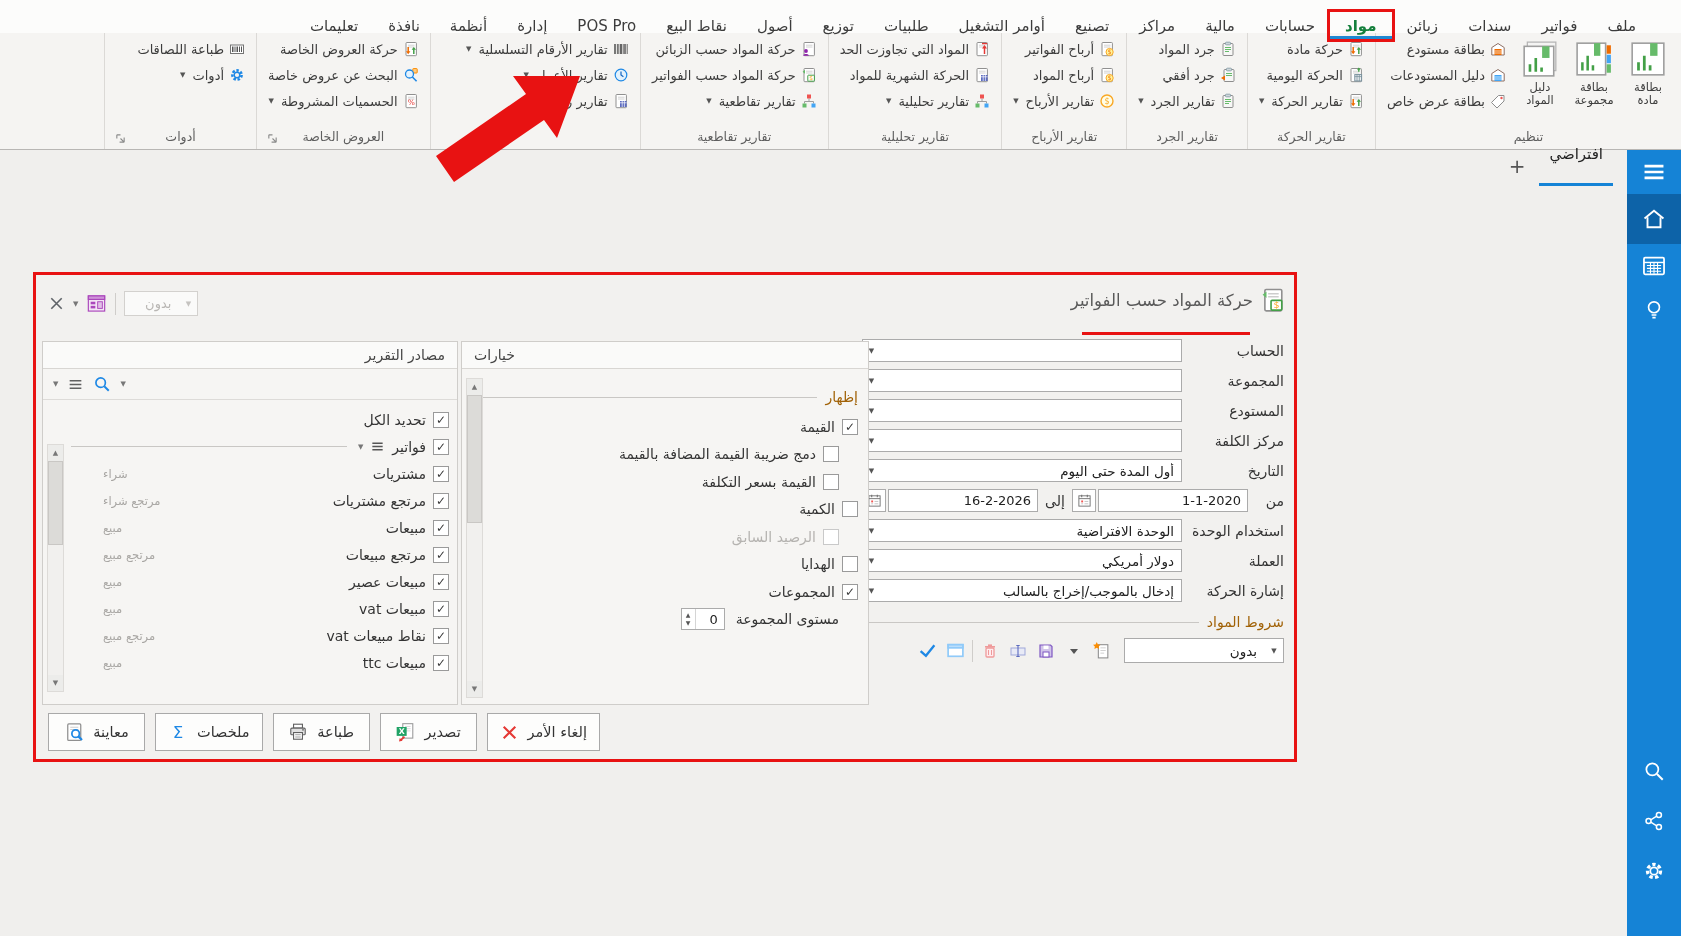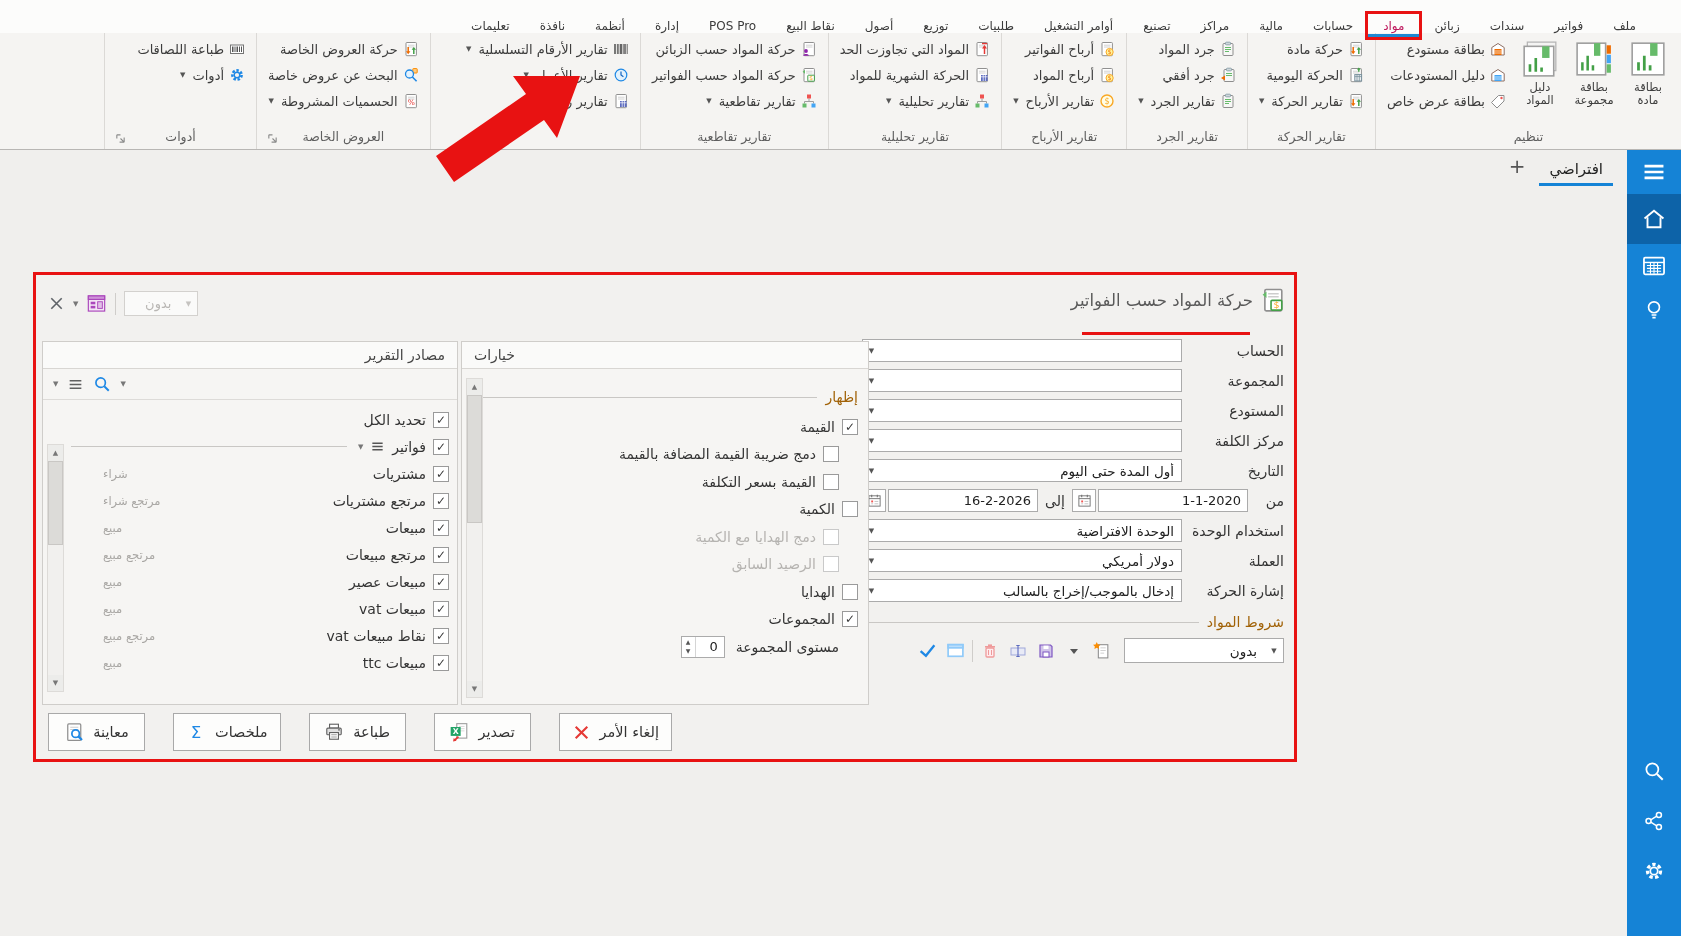--- a/index.html
+++ b/index.html
@@ -2,22 +2,22 @@
 <html><head>
 <meta charset="utf-8">
 <style>
   * { margin:0; padding:0; box-sizing:border-box; }
   html,body { width:1681px; height:936px; overflow:hidden; background:#f0efed;
     font-family:"DejaVu Sans", sans-serif; direction:rtl; }
 
   
   #menubar { position:absolute; top:0; left:0; width:1681px; height:33px;
     background:#fcfcfb; display:flex; align-items:center; padding-right:30px; z-index:5; }
-  .menu-item { font-size:12px; color:#3c3c3c; padding:5px 15px 4px; white-space:nowrap; cursor:default;margin-top:18px; }
-  .menu-item.active { font-weight:normal; color:#be185d; border-bottom:3px solid #1e88d2;
+  .menu-item { font-size:15px; color:#3c3c3c; padding:5px 15px 4px; white-space:nowrap; cursor:default;margin-top:18px; }
+  .menu-item.active { font-weight:bold; color:#15803d; border-bottom:3px solid #1e88d2;
     box-shadow:0 0 0 3px #e81212; padding-bottom:1px; }
 
   
   #ribbon { position:absolute; top:33px; left:0; width:1681px; height:117px;
     background:#f5f4f2; border-bottom:1px solid #b8b6b4; display:flex; align-items:stretch; }
   .rgroup { display:flex; flex-direction:column; border-left:1px solid #dbd9d6; padding:3px 8px 0; }
   .rg-content { flex:1; display:flex; align-items:flex-start; gap:6px; }
   .small-col { display:flex; flex-direction:column; }
   .ritem { display:flex; align-items:center; gap:5px; height:26px; white-space:nowrap;
     font-size:13px; color:#3d3d3d; padding:0 3px; cursor:default; }
@@ -26,21 +26,21 @@
   .bigbtn { width:50px; display:flex; flex-direction:column; align-items:center; gap:3px;
     font-size:11.5px; color:#3d3d3d; text-align:center; line-height:1.15; padding-top:4px; cursor:default; }
   .rg-label { height:20px; text-align:center; font-size:12.5px; color:#5f5f5f; position:relative; white-space:nowrap; }
   .rg-launcher { position:absolute; left:2px; top:3px; }
   .ic { display:inline-flex; }
   .ic svg { display:block; }
 
   
   #tabbar { position:absolute; top:150px; right:54px; left:0; height:36px;
     background:#f0efed; display:flex; align-items:flex-end; padding:0 14px 0 0; }
-  #active-tab { font-size:15px; color:#222; padding:6px 10px 5px; border-bottom:3px solid #1583d6; }
+  #active-tab { font-size:15px; color:#222; padding:6px 10px 20px; border-bottom:3px solid #1583d6; }
   #add-tab { font-size:20px; color:#555; padding:0 14px 8px; }
 
   
   #sidebar { position:absolute; top:150px; right:0; width:54px; height:786px;
     background:#1583d6; display:flex; flex-direction:column; align-items:center; }
   .sb-btn { width:54px; height:44px; display:flex; align-items:center; justify-content:center; }
   .sb-btn.active { background:#0d63a8; height:50px; }
   #sb-bottom { position:absolute; bottom:40px; width:54px; display:flex; flex-direction:column; align-items:center; }
   #sb-bottom .sb-btn { height:50px; }
 
@@ -117,21 +117,21 @@
     align-items:center; gap:9px; padding:0 10px; }
   #src-list { position:absolute; top:62px; bottom:0; left:0; right:0; padding:2px 8px 0 28px; }
   .srow { position:relative; height:27px; display:flex; align-items:center; gap:7px;
     font-size:14px; color:#333; }
   .srow .tag { position:absolute; left:32px; font-size:11.5px; color:#a9a7a4; }
   .hline { flex:1; height:1px; background:#c9c7c4; margin-right:4px; }
   .tree-ic { color:#555; }
 
   
   #dlg-buttons { position:absolute; bottom:8px; left:12px; display:flex;
-    flex-direction:row-reverse; gap:28px; }
+    flex-direction:row-reverse; gap:10px; }
   .dbtn { min-width:97px; height:38px; background:#fdfdfc; border:1px solid #a9a9a9;
     display:flex; align-items:center; justify-content:center; gap:9px;
     font-size:14.5px; color:#333; padding:0 12px; }
   .dbtn .lbl { order:1; }
   .dbtn .ic { order:2; }
 
   
   #red-arrow { position:absolute; left:425px; top:64px; z-index:9; }
 </style>
 </head>
@@ -825,24 +825,20 @@
           <div class="orow ind1">
             <span class="cb"></span>
             <span>القيمة بسعر التكلفة</span>
           </div>
           <div class="orow">
             <span class="cb"></span>
             <span>الكمية</span>
           </div>
           <div class="orow ind1 dis">
             <span class="cb dis"></span>
-            <span>دمج الهدايا مع الكمية</span>
-          </div>
-          <div class="orow ind1 dis">
-            <span class="cb dis"></span>
             <span>الرصيد السابق</span>
           </div>
           <div class="orow">
             <span class="cb"></span>
             <span>الهدايا</span>
           </div>
           <div class="orow">
             <span class="cb">✓</span>
             <span>المجموعات</span>
           </div>

